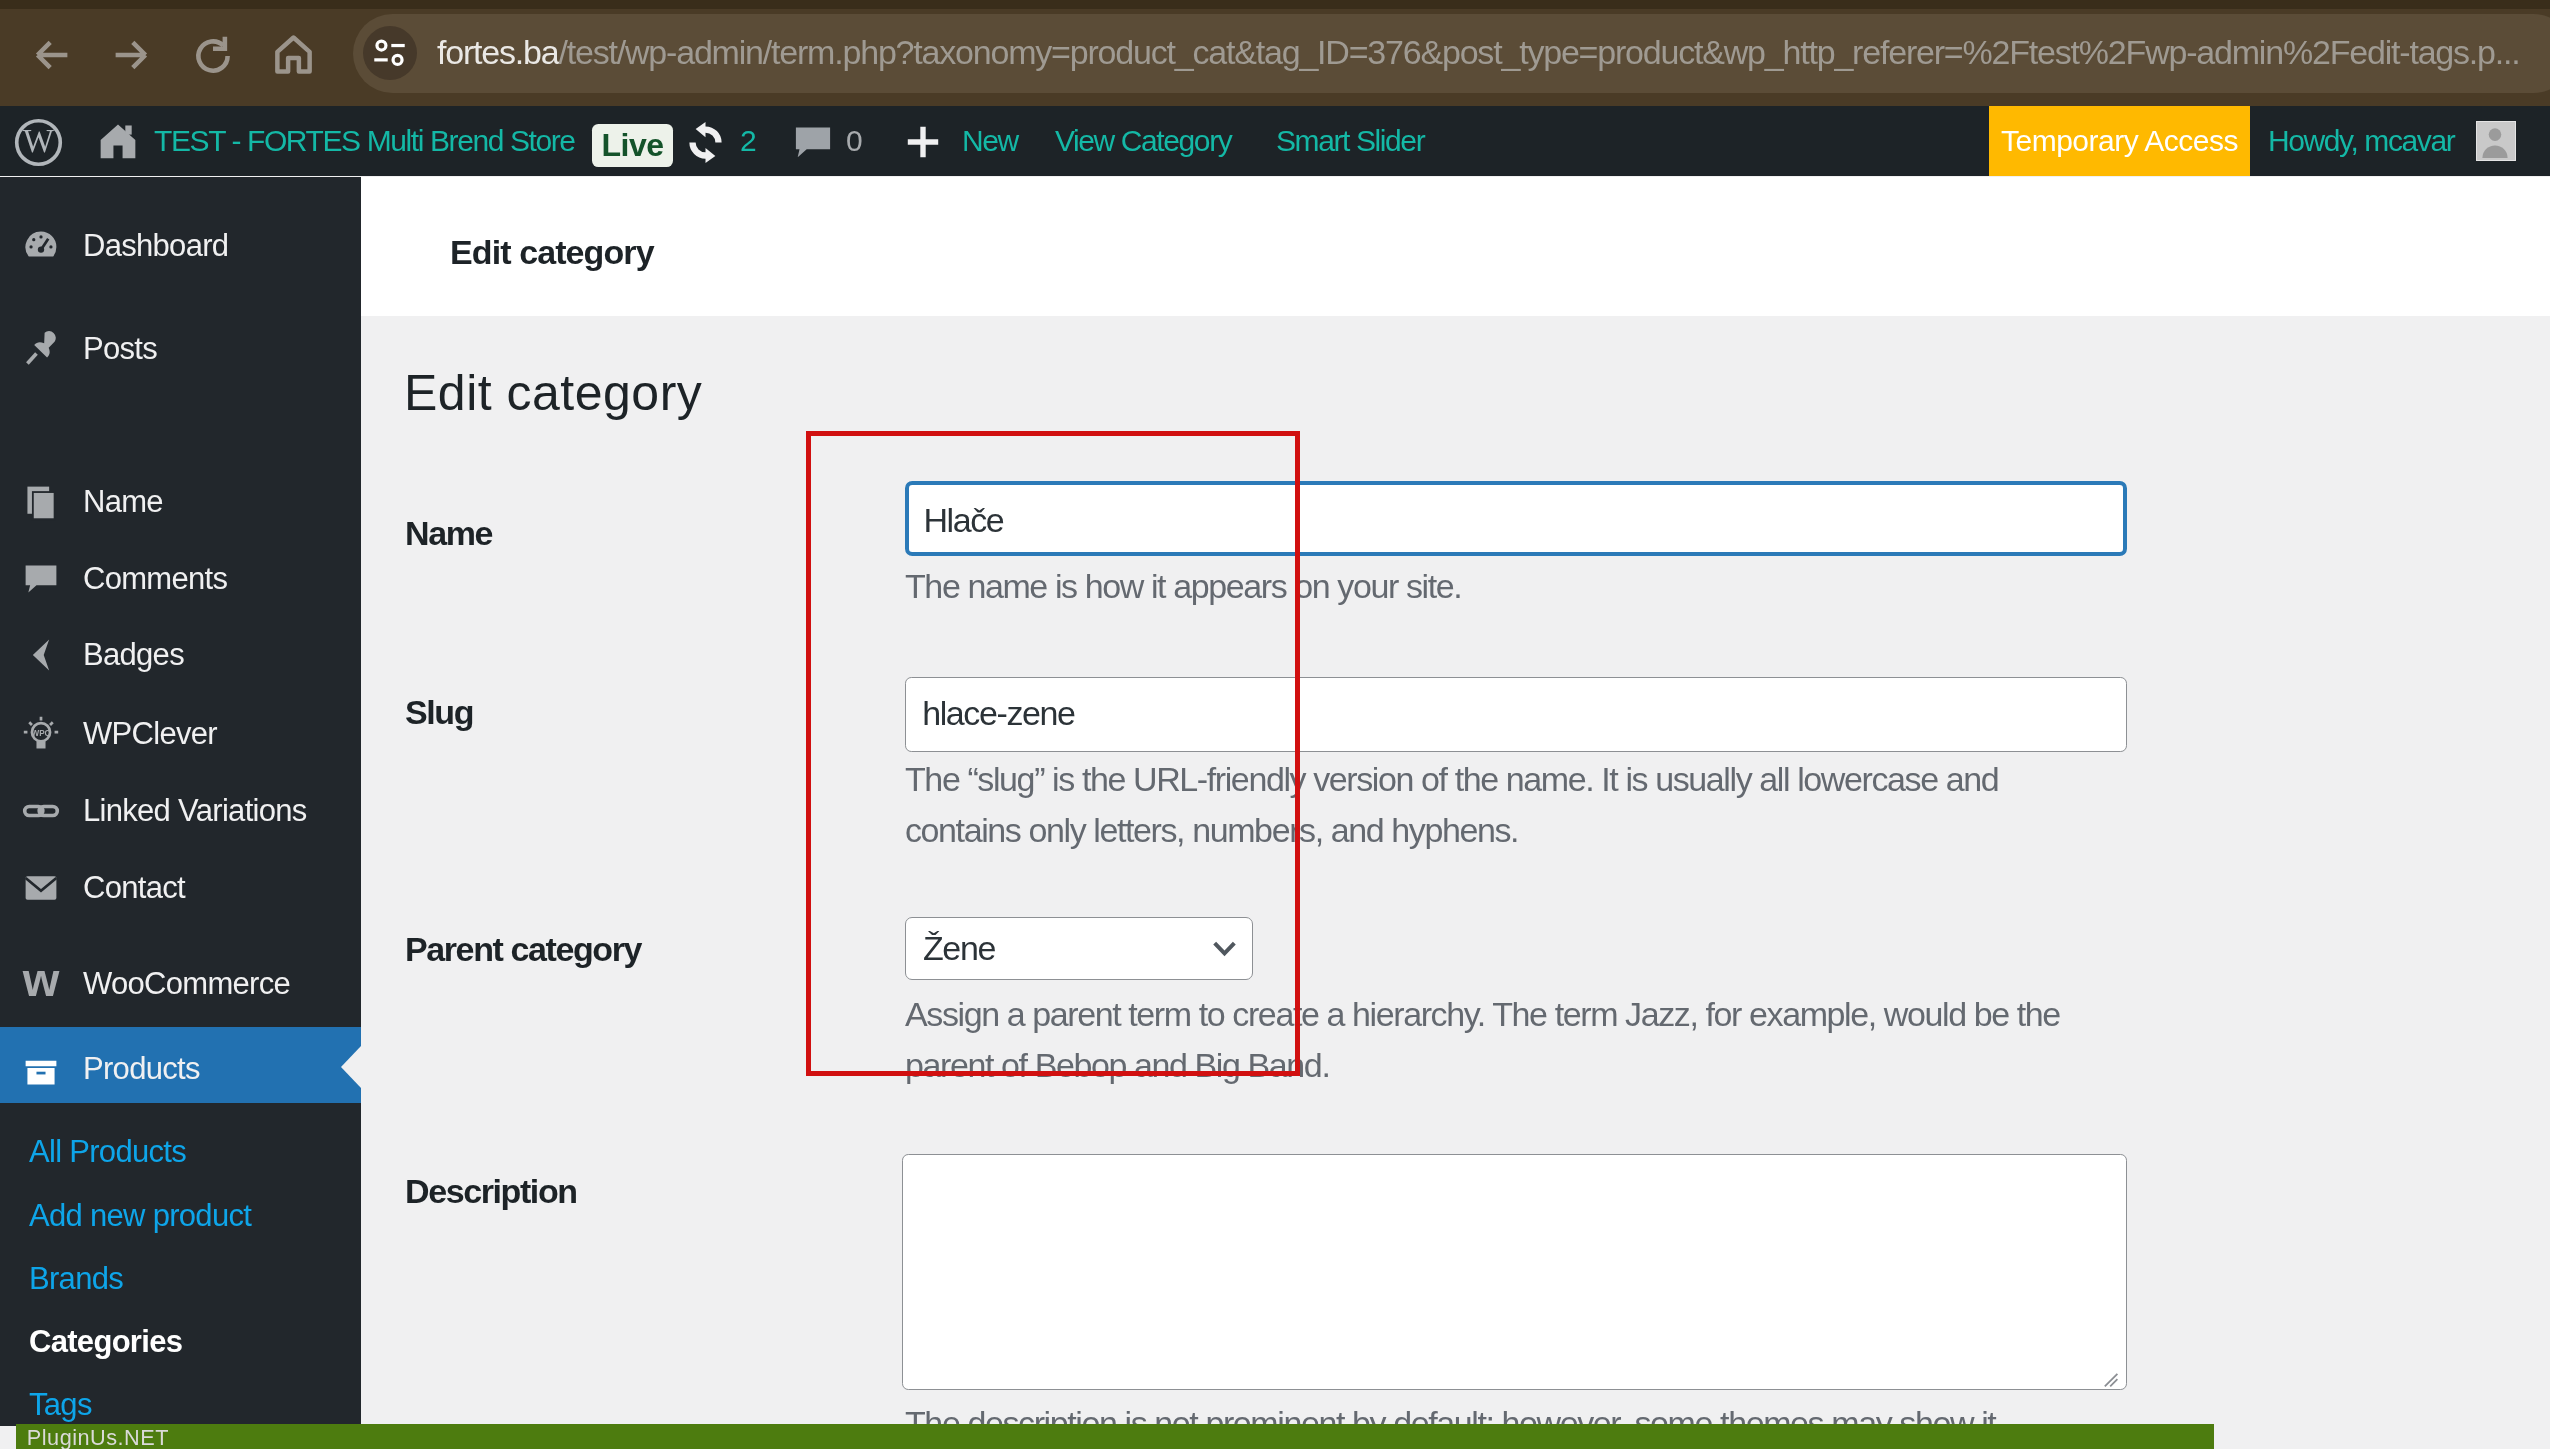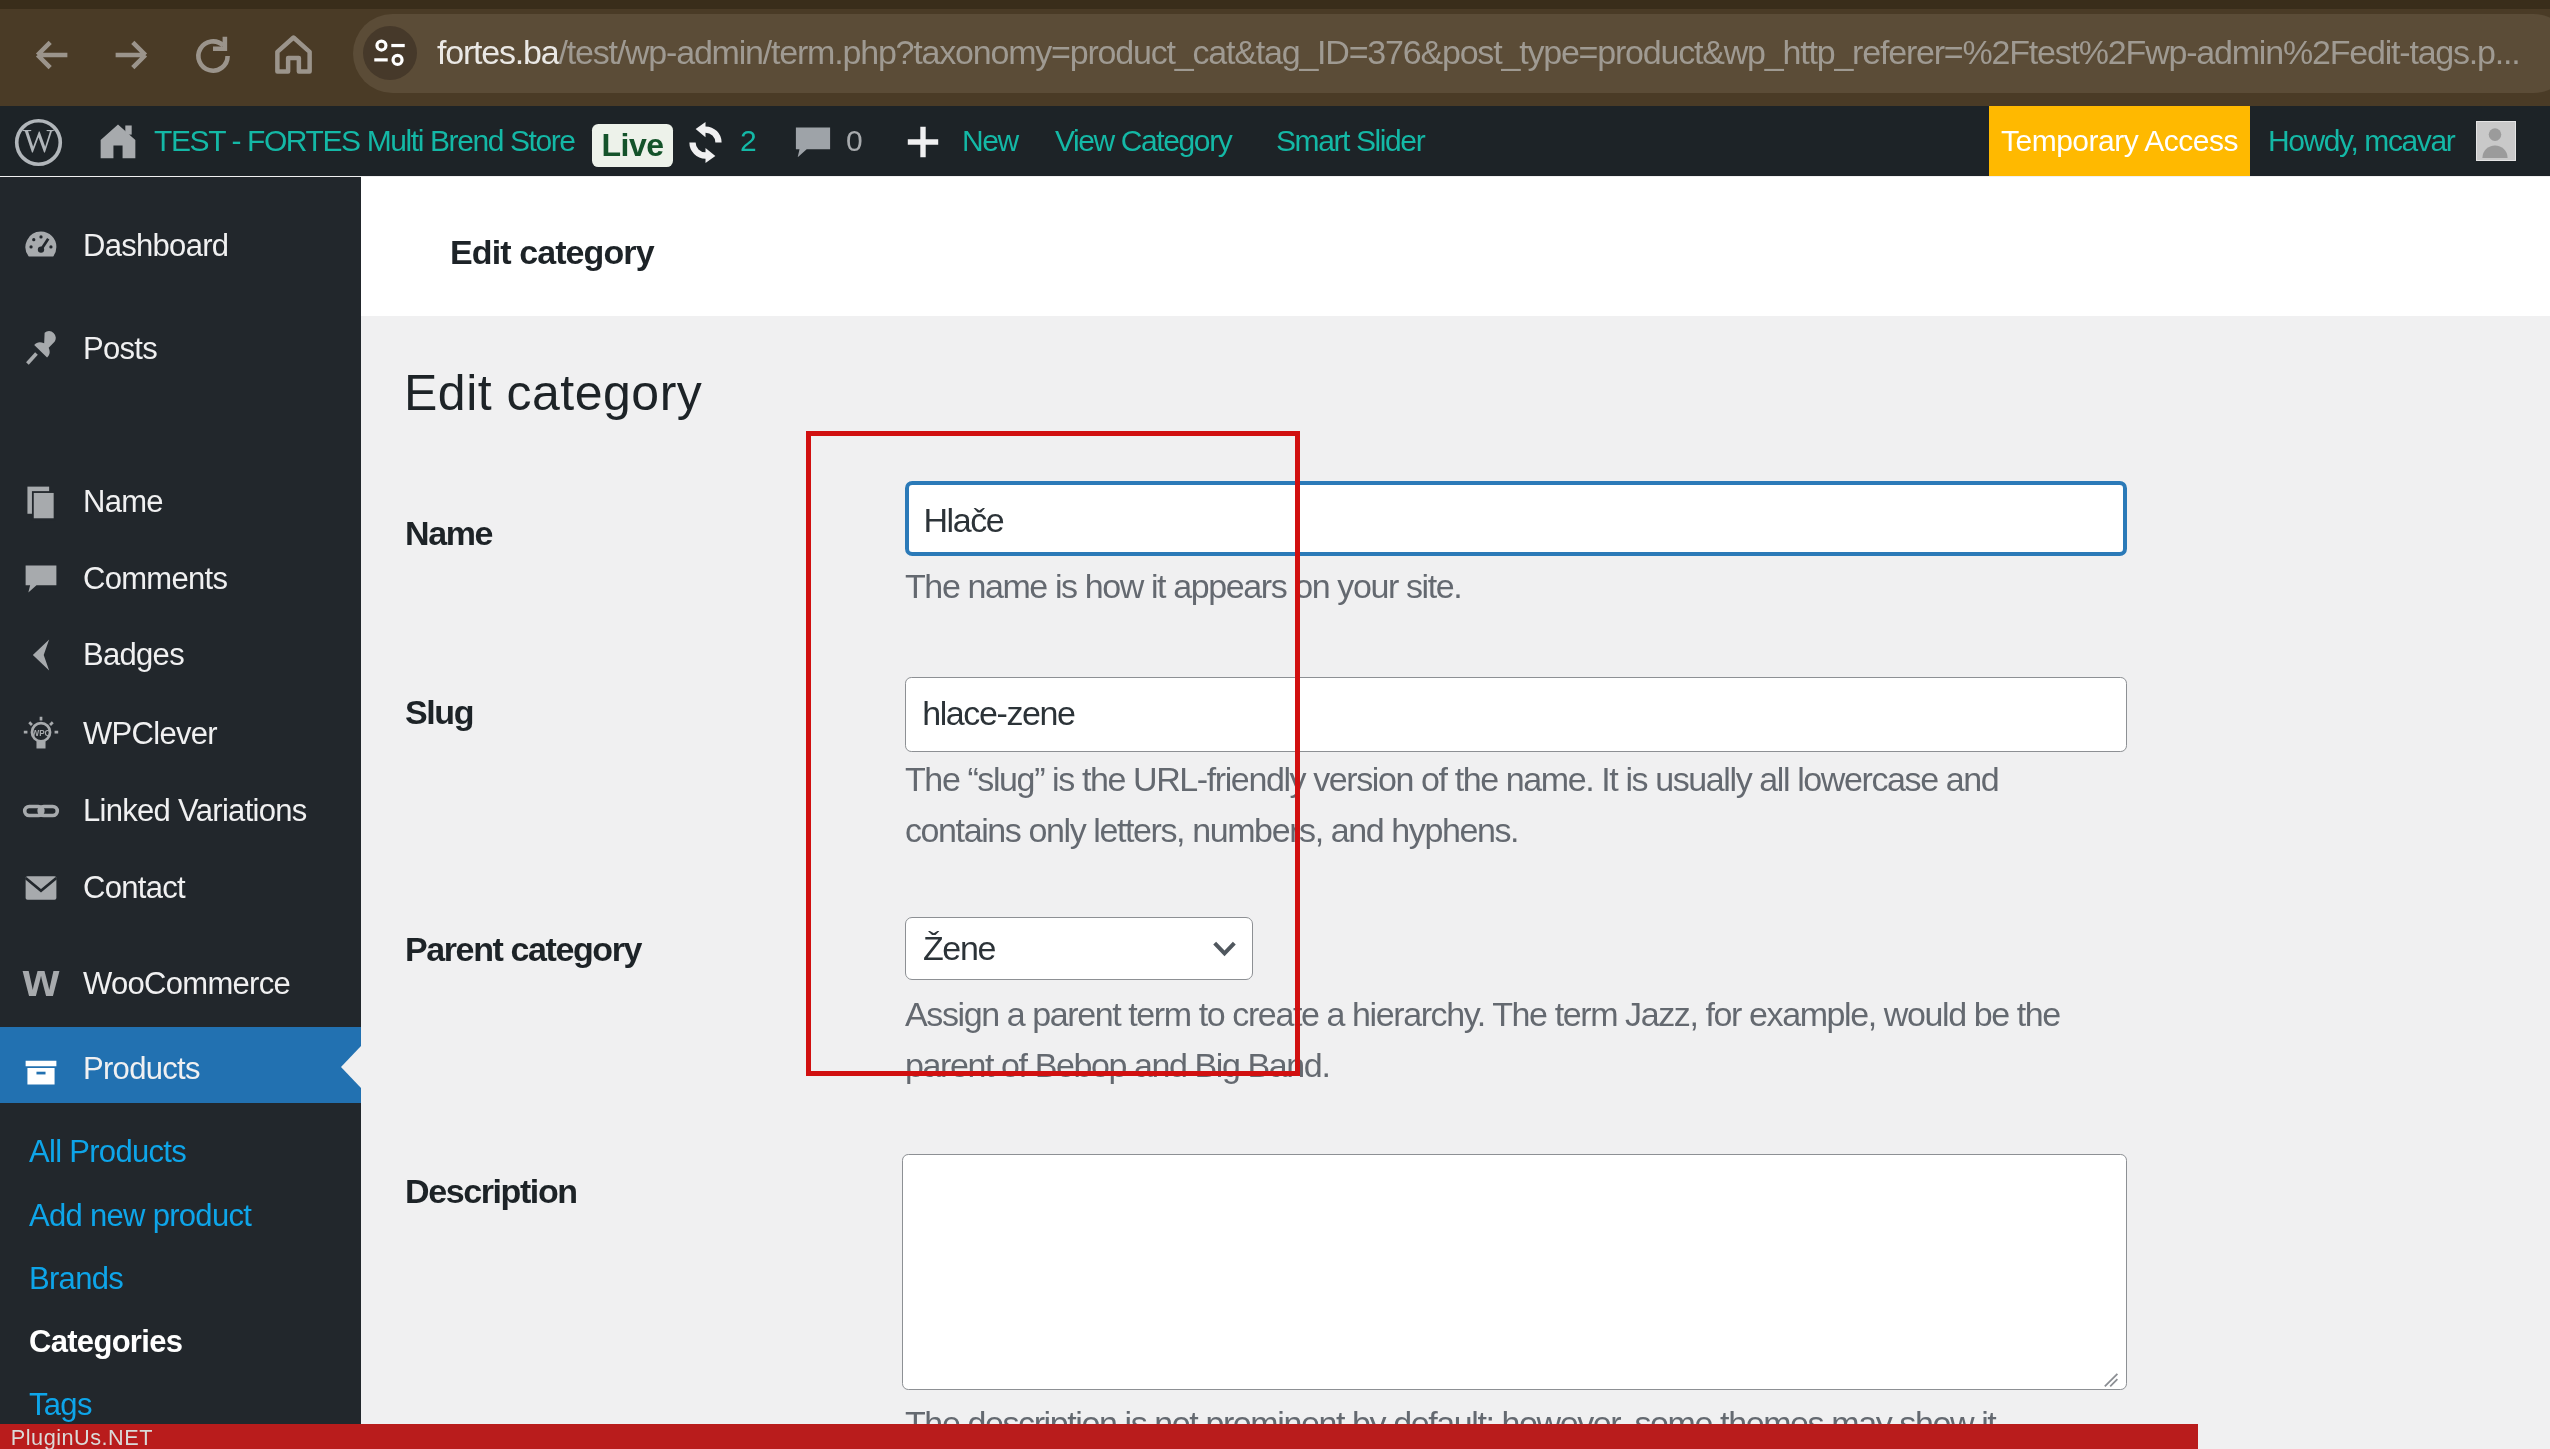--- a/index.html
+++ b/index.html
@@ -50,21 +50,21 @@
      border:1.8px solid #8d9094; border-radius:6.3px; }
   #slug-input span { position:absolute; left:16.2px; top:0; line-height:71px; font-size:34px; color:#2c3338; letter-spacing:-1.4px;}
   #parent-select { position:absolute; left:905px; top:917px; width:348px; height:63px; background:#fff;
      border:1.8px solid #8d9094; border-radius:7px; }
   #parent-select span { position:absolute; left:17px; top:0; line-height:60px; font-size:34px; color:#2c3338; letter-spacing:-1.4px;}
   #textarea { position:absolute; left:902px; top:1154px; width:1225px; height:236px; background:#fff;
      border:1.8px solid #8d9094; border-radius:6.3px; }
 
   #redbox { position:absolute; left:806px; top:431px; width:494px; height:645px; border:5.4px solid #d11010; }
 
-  #wmstrip { position:absolute; left:0; top:1424px; width:2198px; height:25px; background:#b91c1c; }
+  #wmstrip { position:absolute; left:16px; top:1424px; width:2198px; height:25px; background:#4d7c0f; }
   #wmstrip span { position:absolute; left:10.8px; top:0; line-height:27px; font-size:21.7px; color:#dadad8; letter-spacing:0.5px;}
 </style>
 </head>
 <body>
 
 <div id="chrome">
   <div id="chrome-top"></div>
   <svg class="abs" style="left:32.5px;top:36px" width="38" height="38" viewBox="0 0 42 42">
     <path d="M38 21 H5 M5 21 L19 7 M5 21 L19 35" stroke="#9b948b" stroke-width="5" fill="none"></path>
   </svg>

